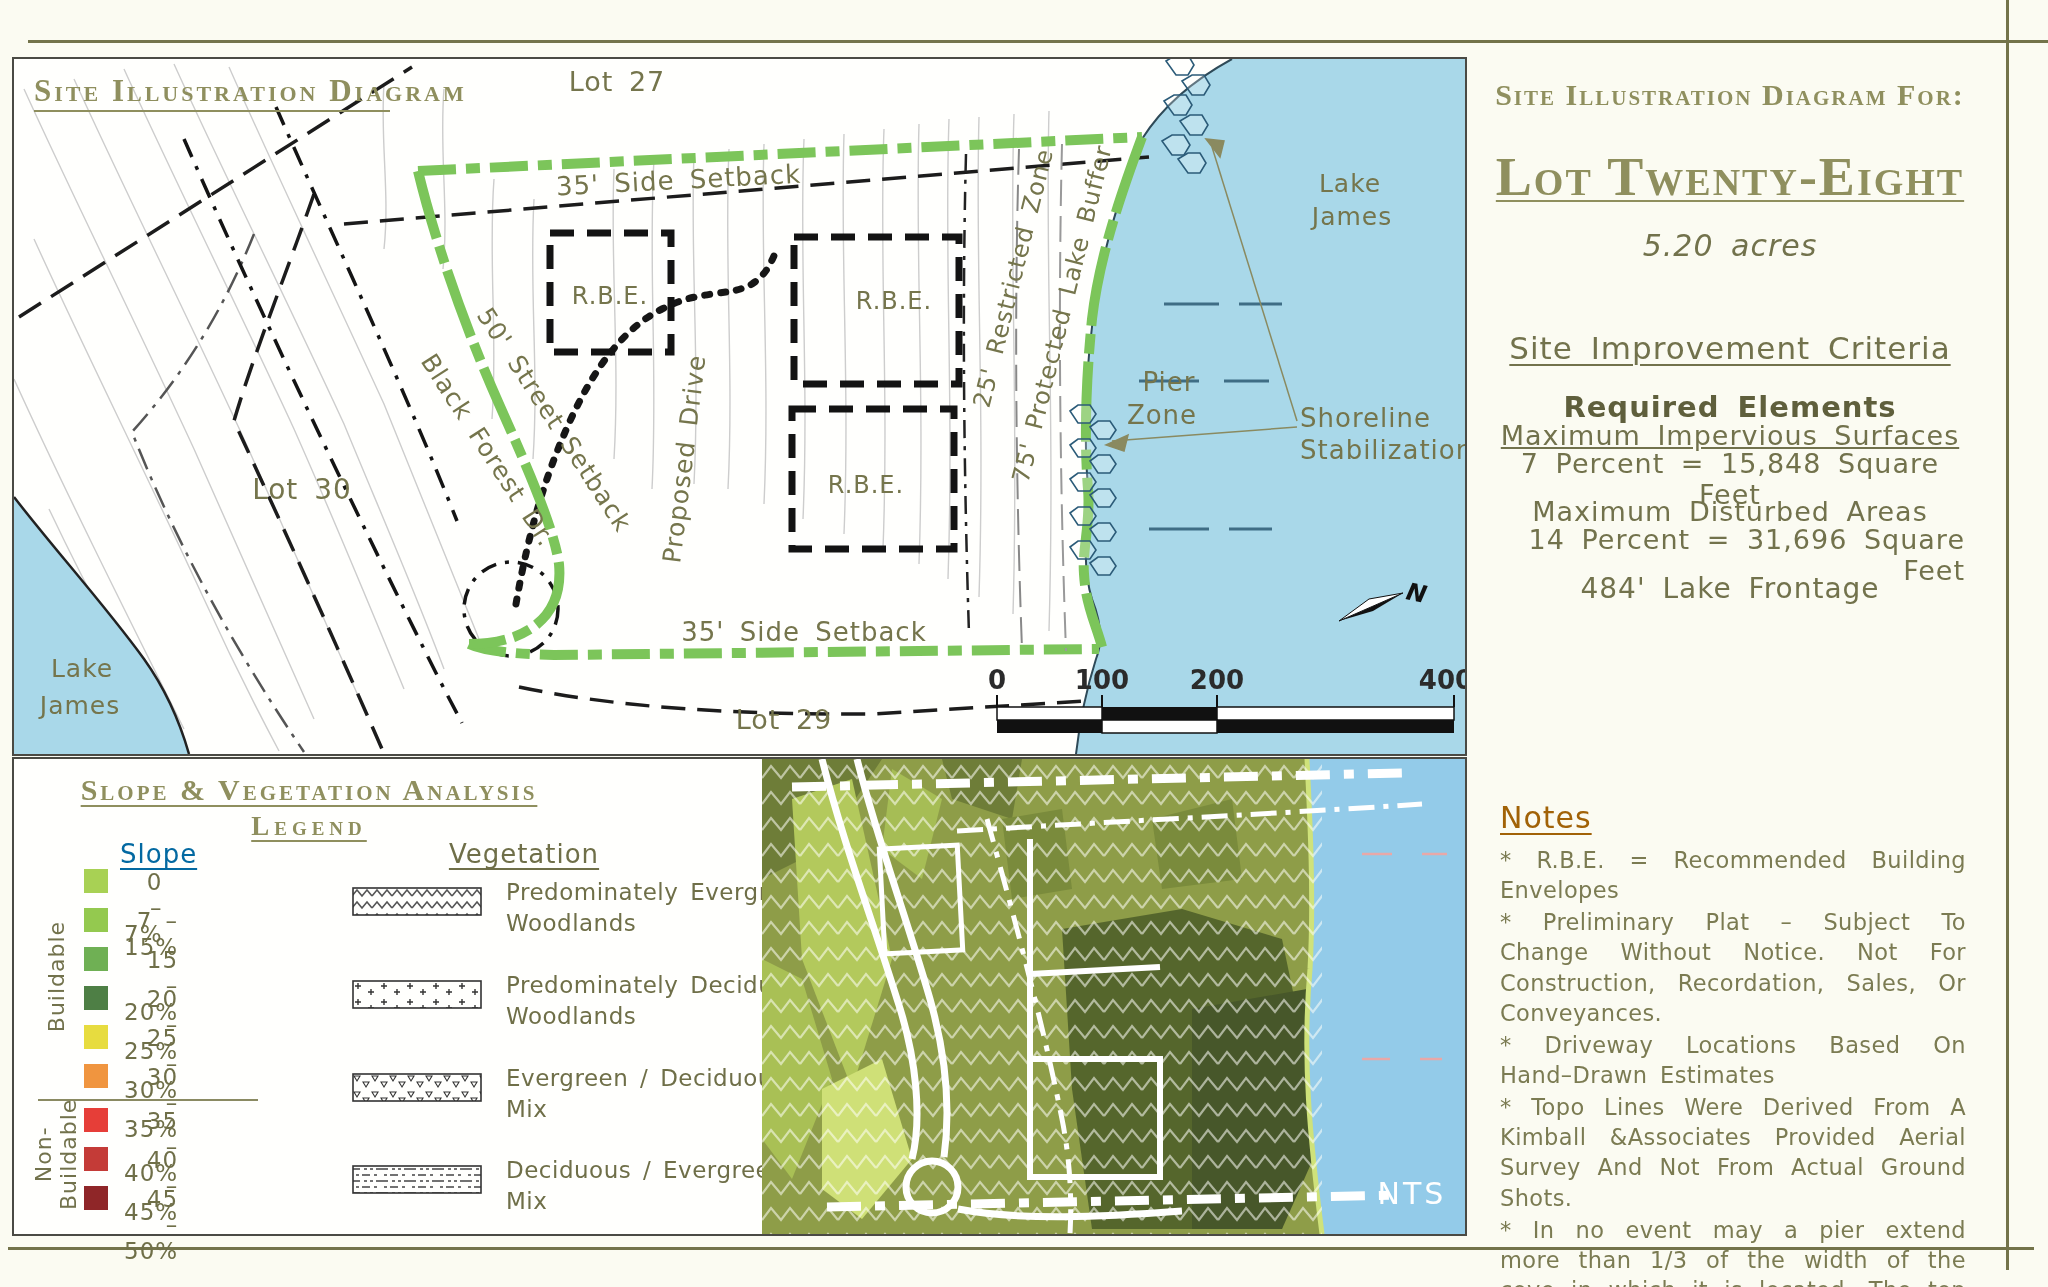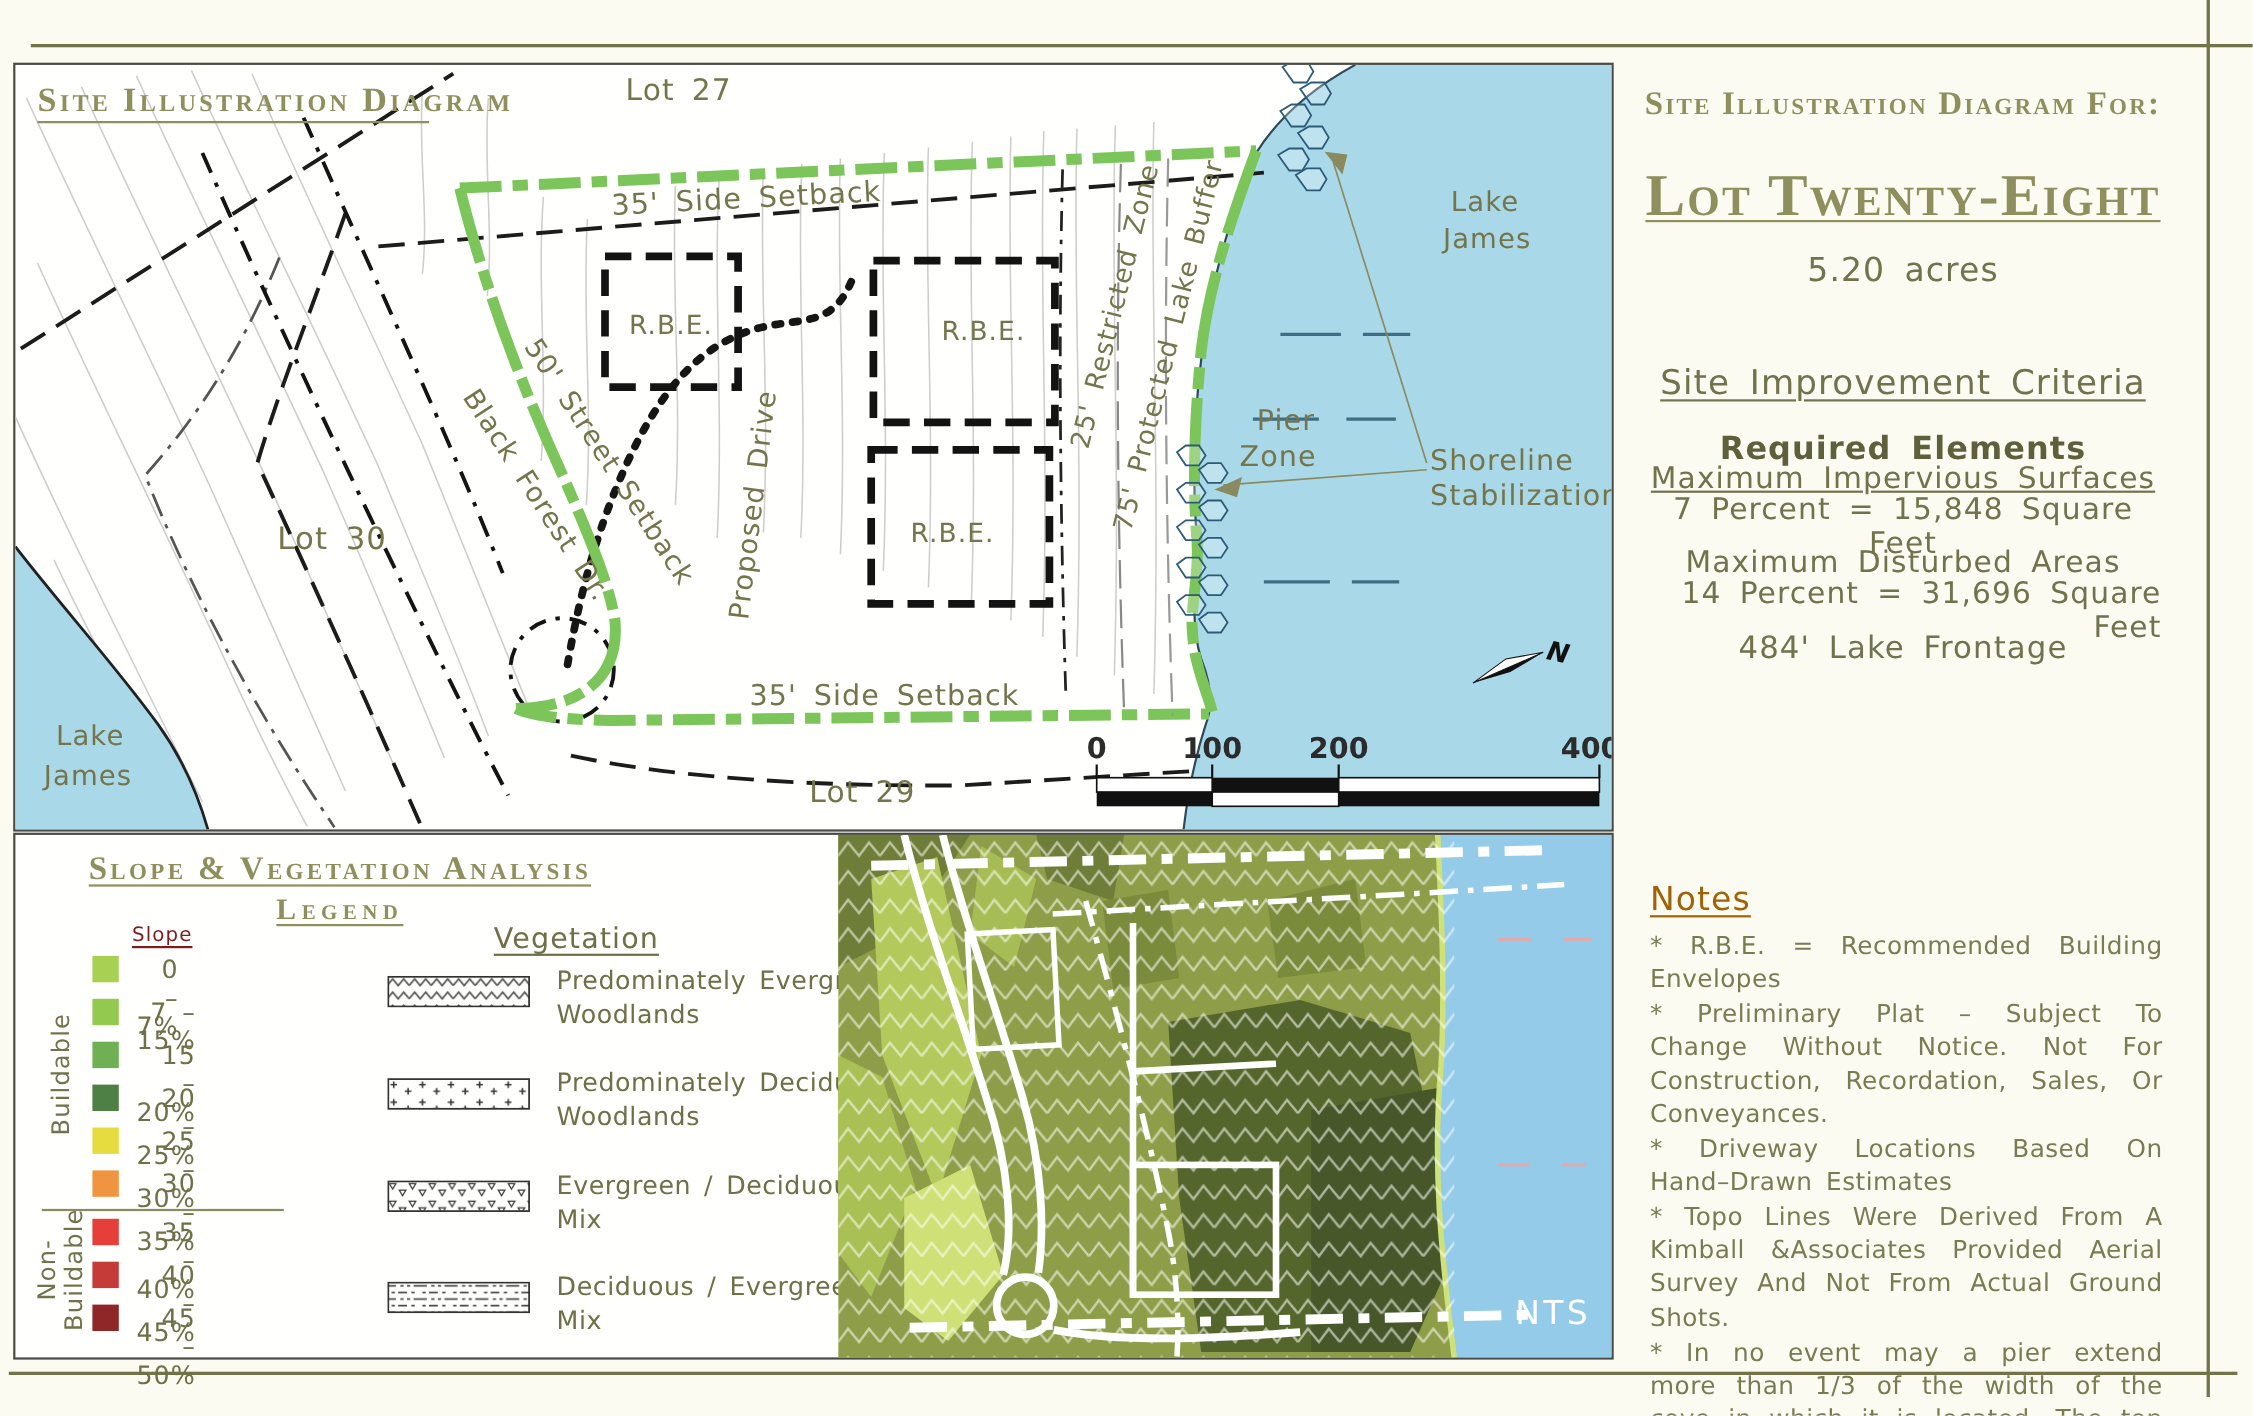--- a/index.html
+++ b/index.html
@@ -223,21 +223,21 @@
       <text class="hand" x="1286" y="400" font-size="26">Stabilization</text>
     </g>
   </svg>
 </div>
 
 <div class="panel" style="left:12px;top:757px;width:1451px;height:475px;">
 
   <div class="abs engraved uline ctr" style="left:10px;top:14px;width:570px;font-size:30px;">Slope &amp; Vegetation Analysis</div>
   <div class="abs engraved uline ctr" style="left:180px;top:52px;width:230px;font-size:27px;letter-spacing:5px;">Legend</div>
 
-  <div class="abs uline" style="left:106px;top:80px;font-size:18px;color:#7f1d1d;letter-spacing:1px;">Slope</div>
+  <div class="abs uline" style="left:106px;top:80px;font-size:26px;color:#0369a1;letter-spacing:1px;">Slope</div>
 
   <div class="abs hand rot" style="left:-18px;top:205px;font-size:22px;width:120px;text-align:center;">Buildable</div>
   <div class="abs hand rot" style="left:-18px;top:370px;font-size:22px;width:120px;text-align:center;white-space:pre-line;line-height:1.15;">Non-
 Buildable</div>
 
   <div class="slope-row" style="left:70px;top:110px;">
     <div class="swatch" style="background-color: rgb(168, 209, 84);"></div>
     <div class="slope-label">0 – 7%</div>
   </div>
   <div class="slope-row" style="left:70px;top:149px;">
@@ -331,21 +331,21 @@
         <path d="M268,215 L398,208" stroke-width="6"></path>
         <rect x="268" y="300" width="130" height="118" stroke-width="6"></rect>
       </g>
       <text x="650" y="445" font-size="30" fill="#fff" text-anchor="middle" letter-spacing="3" font-family="DejaVu Sans, sans-serif">NTS</text>
     </svg>
   </div>
 </div>
 
 <div class="tb-text engraved ctr" style="top:78px;font-size:30px;letter-spacing:2px;">Site Illustration Diagram For:</div>
 <div class="tb-text engraved uline ctr" style="top:146px;font-size:54px;letter-spacing:2px;">Lot Twenty-Eight</div>
-<div class="tb-text hand ctr" style="top:228px;font-size:30px;">5.20 acres</div>
+<div class="tb-text hand ctr" style="top:228px;font-size:30px;font-style:italic;">5.20 acres</div>
 <div class="tb-text hand uline ctr" style="top:330px;font-size:31px;">Site Improvement Criteria</div>
 <div class="tb-text hand ctr" style="top:390px;font-size:29px;font-weight:700;color:#5f5f3c;">Required Elements</div>
 <div class="tb-text hand ctr" style="top:420px;font-size:27px;text-decoration:underline;">Maximum Impervious Surfaces</div>
 <div class="tb-text hand ctr" style="top:448px;font-size:27px;">7 Percent = 15,848 Square Feet</div>
 <div class="tb-text hand ctr" style="top:496px;font-size:27px;">Maximum Disturbed Areas</div>
 <div class="tb-text hand ctr" style="top:524px;font-size:27px;text-align:right;">14 Percent = 31,696 Square Feet</div>
 <div class="tb-text hand ctr" style="top:572px;font-size:28px;">484' Lake Frontage</div>
 
 <div class="notes">
   <div class="hand uline" style="font-size:30px;margin-bottom:10px;color:#a16207;">Notes</div>

